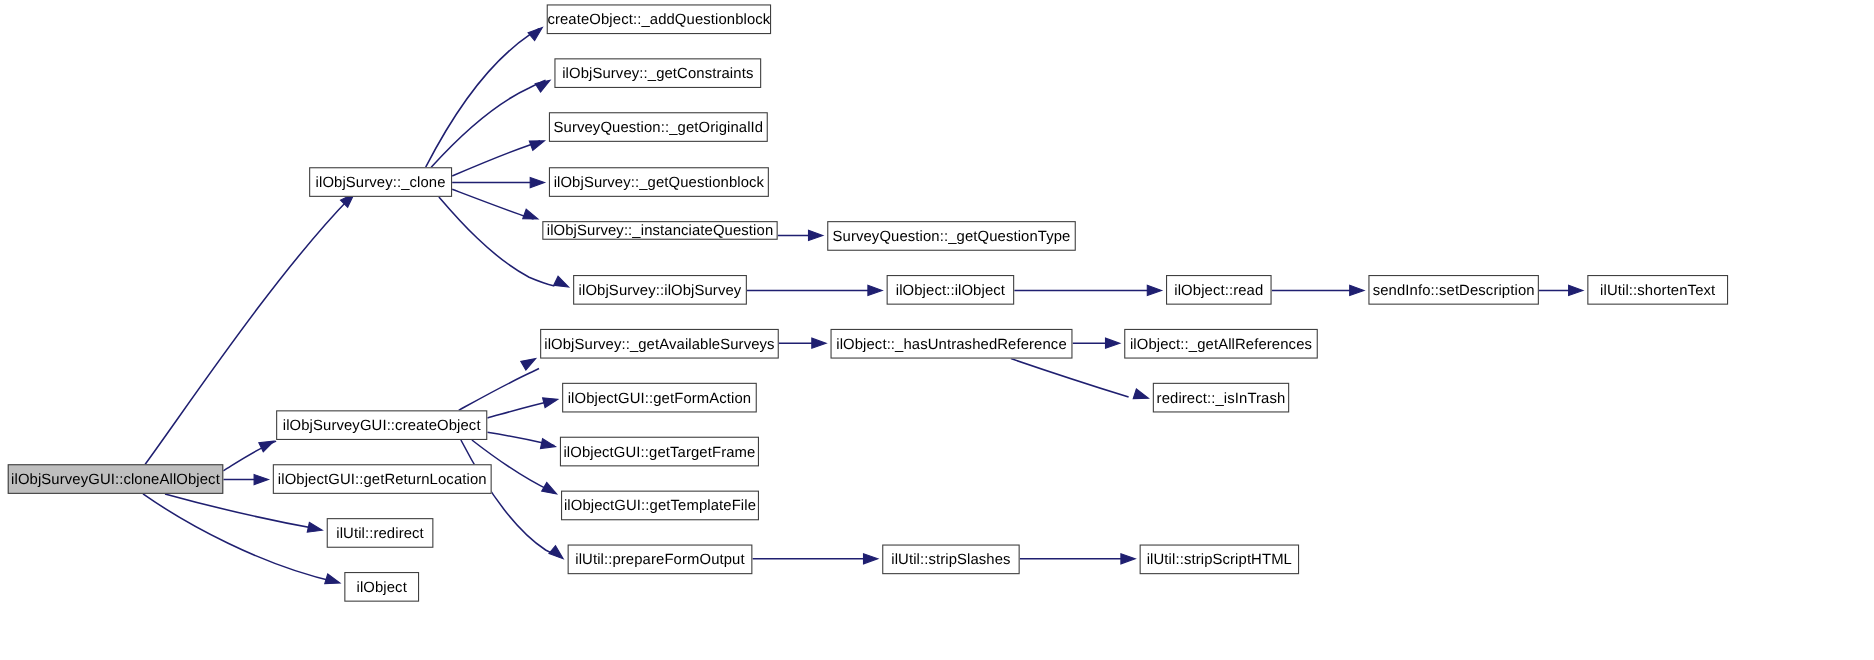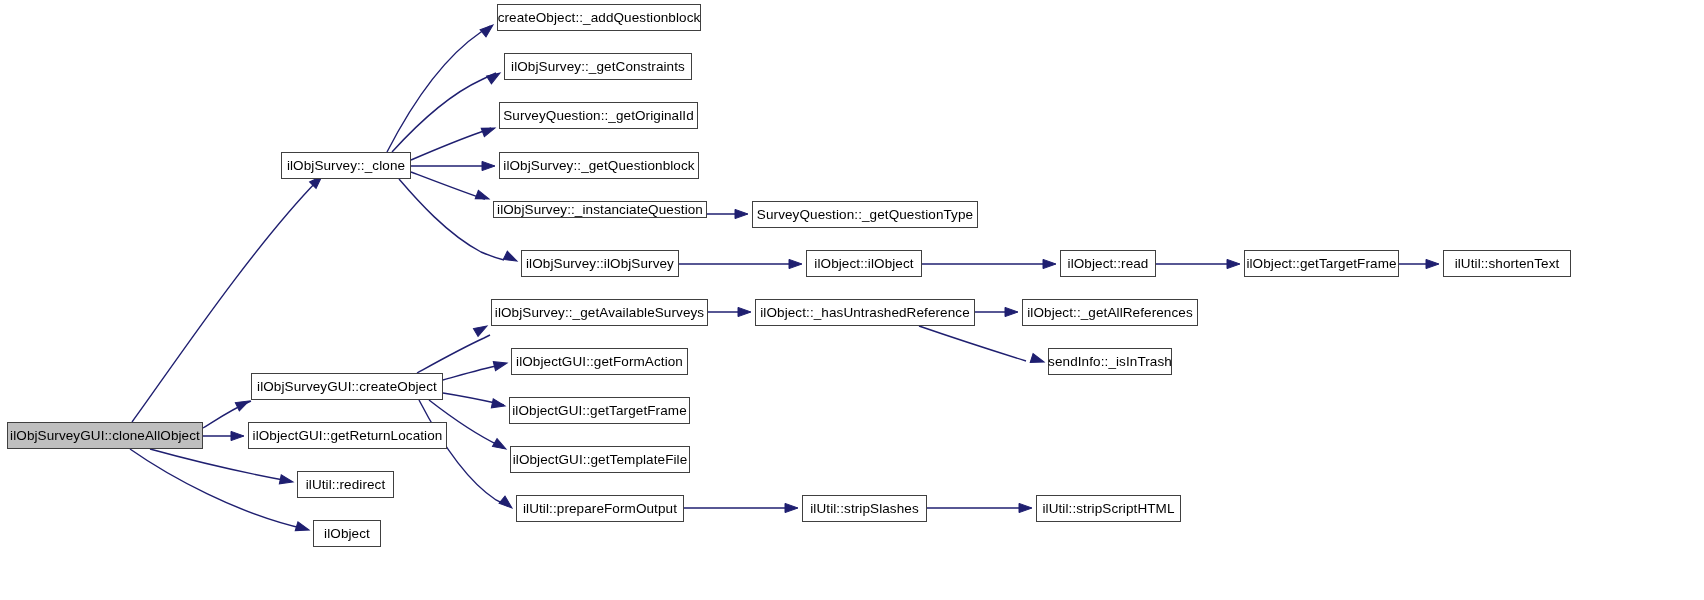--- a/index.html
+++ b/index.html
@@ -173,28 +173,28 @@
       <div class="node-box" style="left: 755px; top: 299px; width: 220px; height: 27px;">
         <span class="node-label">ilObject::_hasUntrashedReference</span>
       </div>
       <div class="node-box" style="left: 802px; top: 495px; width: 125px; height: 27px;">
         <span class="node-label">ilUtil::stripSlashes</span>
       </div>
       <div class="node-box" style="left: 1022px; top: 299px; width: 176px; height: 27px;">
         <span class="node-label">ilObject::_getAllReferences</span>
       </div>
       <div class="node-box" style="left: 1048px; top: 348px; width: 124px; height: 27px;">
-        <span class="node-label">sendInfo::_isInTrash</span>
+        <span class="node-label">redirect::_isInTrash</span>
       </div>
       <div class="node-box" style="left: 1060px; top: 250px; width: 96px; height: 27px;">
         <span class="node-label">ilObject::read</span>
       </div>
       <div class="node-box" style="left: 1036px; top: 495px; width: 145px; height: 27px;">
         <span class="node-label">ilUtil::stripScriptHTML</span>
       </div>
       <div class="node-box" style="left: 1244px; top: 250px; width: 155px; height: 27px;">
-        <span class="node-label">ilObject::getTargetFrame</span>
+        <span class="node-label">sendInfo::setDescription</span>
       </div>
       <div class="node-box" style="left: 1443px; top: 250px; width: 128px; height: 27px;">
         <span class="node-label">ilUtil::shortenText</span>
       </div>
     </div>
 </div>
 
 </body></html>

